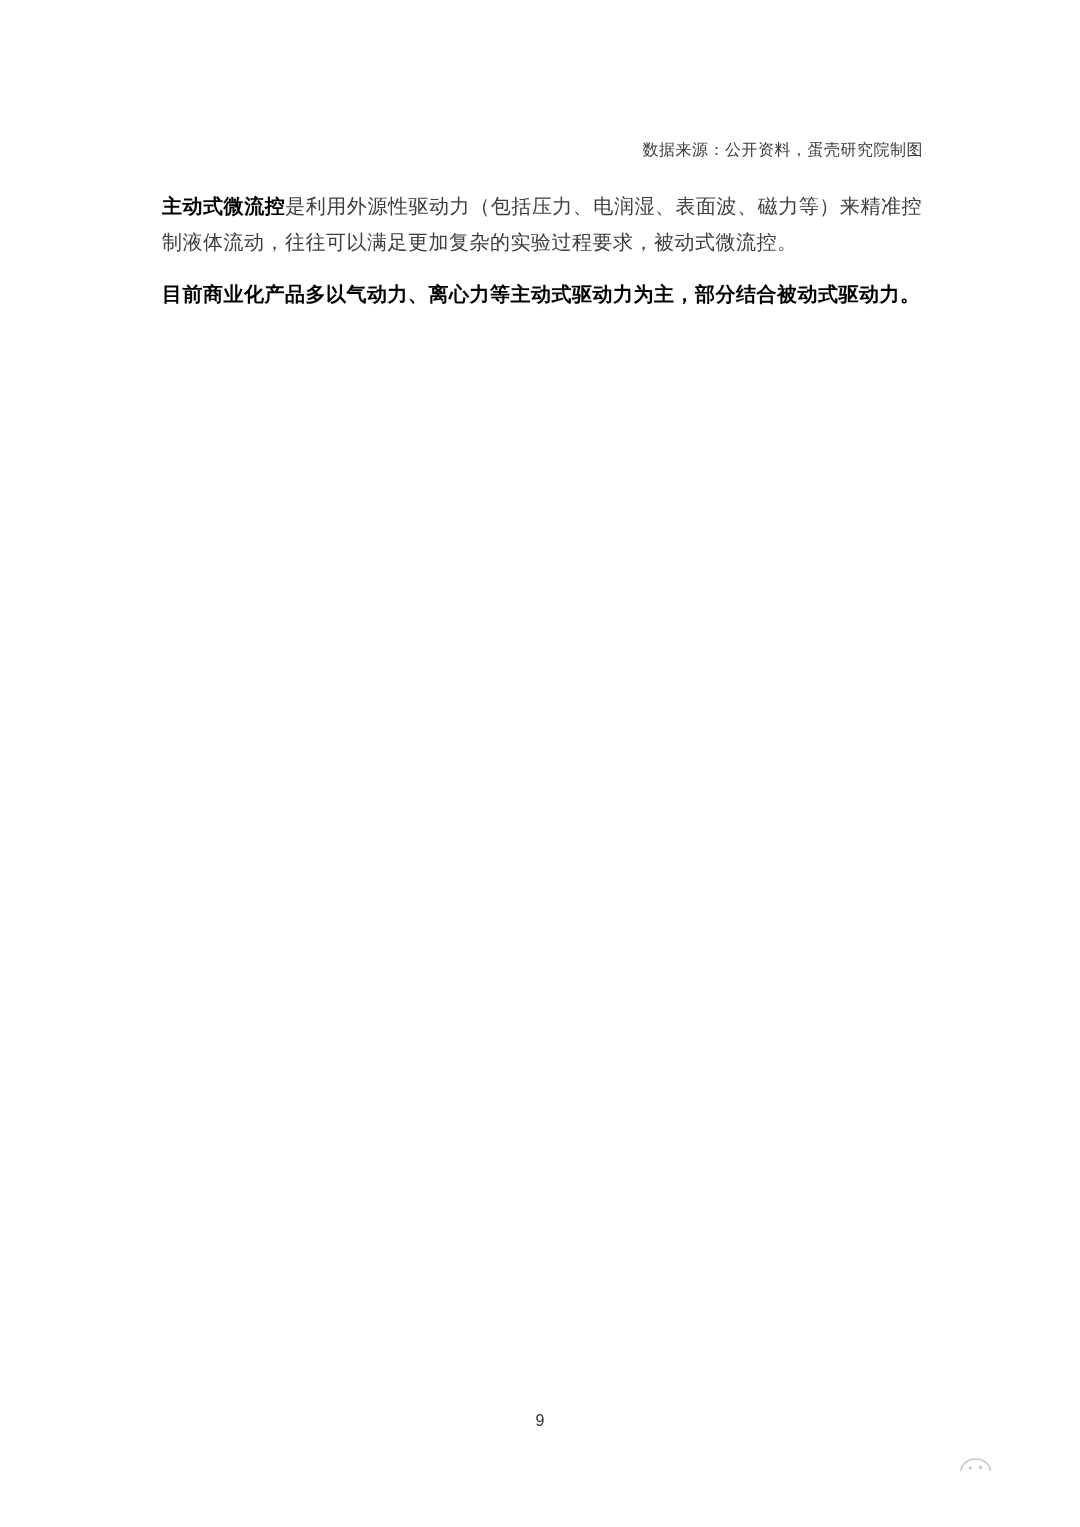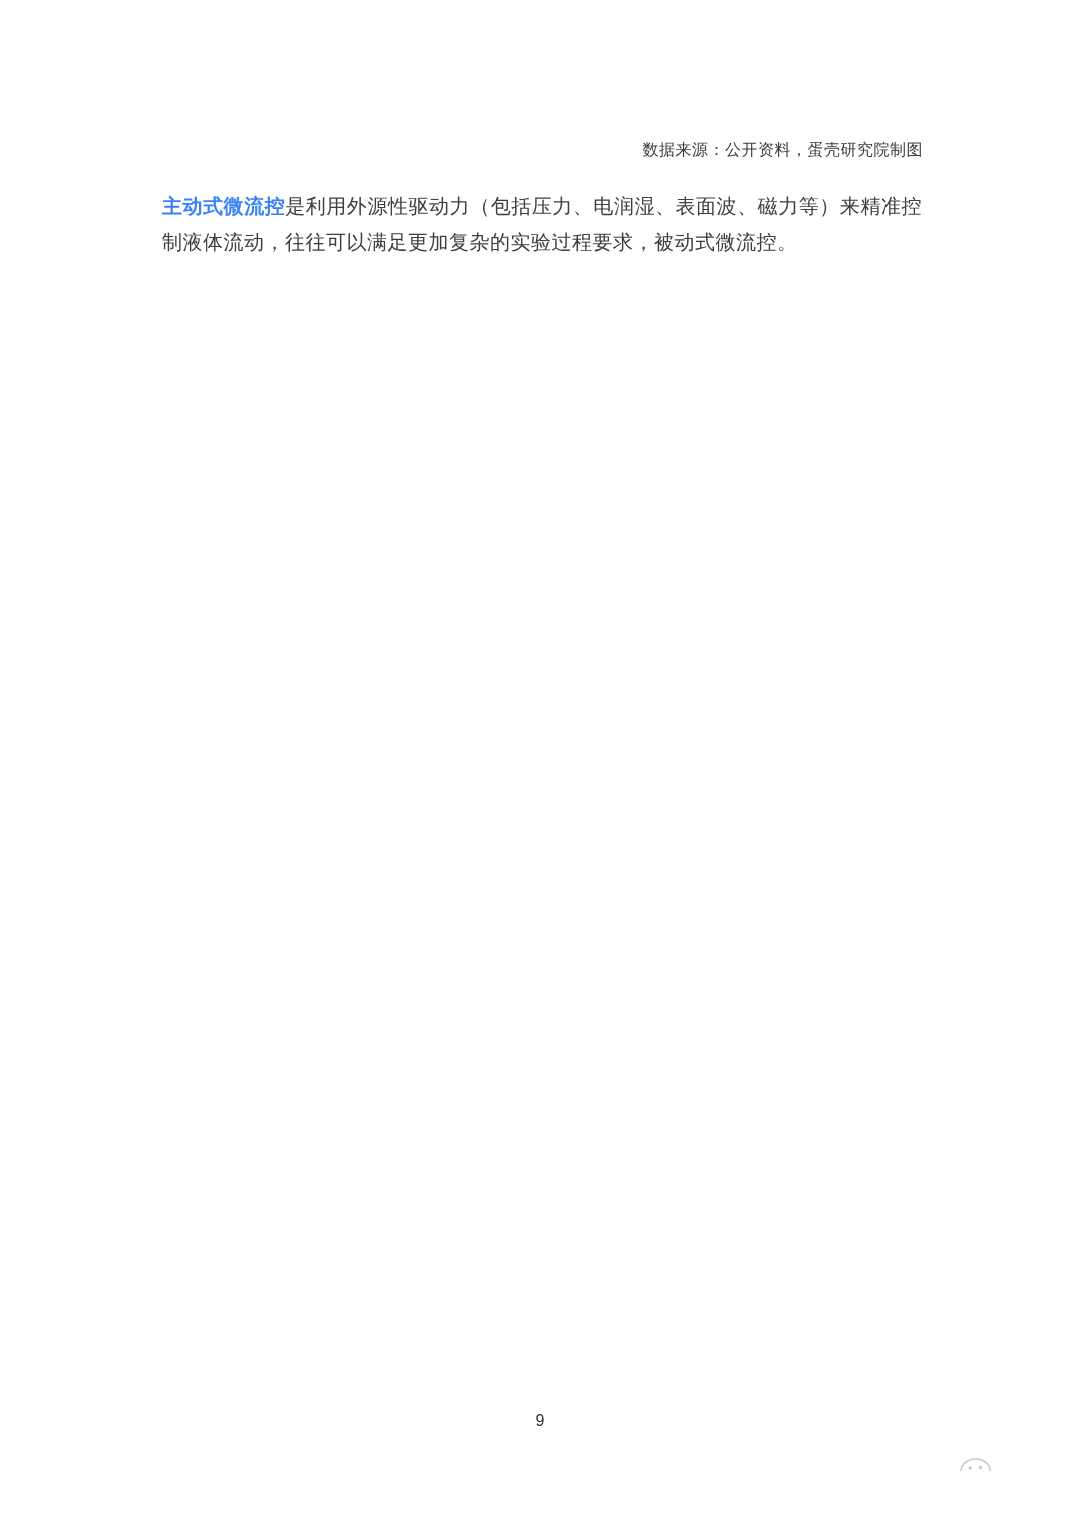--- a/index.html
+++ b/index.html
@@ -29,21 +29,21 @@
     left: 162px;
     top: 188px;
     width: 760px;
     font-size: 20px;
     line-height: 36px;
     color: #3d3d3d;
     text-align: justify;
   }
 
   .para { margin-bottom: 16px; letter-spacing: 0.5px; }
-  .para .lead { font-weight: 700; color: #3b82f6; }
+  .para .lead { font-weight: 700; color: #000000; }
   .para.bold-all { font-weight: 700; color: #1f1f1f; }
 
   .page-number {
     position: absolute;
     top: 1412px;
     left: 0;
     width: 100%;
     text-align: center;
     font-size: 16px;
     color: #333333;
@@ -81,20 +81,21 @@
 
 <div class="page">
 
   <div class="source-note">数据来源：公开资料，蛋壳研究院制图</div>
 
   <div class="doc-body">
 
     <p class="para"><span class="lead">主动式微流控</span><span>是利用外源性驱动力（包括压力、电润湿、表面波、磁力等）来精准控制液体流动，往往可以满足更加复杂的实验过程要求，被动式微流控。</span></p>
 
 
+    <p class="para bold-all"><span class="lead">目前商业化产品多以气动力、离心力等主动式驱动力为主，部分结合被动式驱动力。</span><span></span></p>
 
   </div>
 
   <div class="page-number">9</div>
 
   <div class="watermark">
     <svg class="wm-icon" viewBox="0 0 52 44" xmlns="http://www.w3.org/2000/svg">
 
       <ellipse cx="19" cy="15.5" rx="16.2" ry="13.2" fill="#ffffff" stroke="#c6c6c6" stroke-width="1.6"></ellipse>
       <path d="M10 26 L6.5 33.5 L16.5 28.2 Z" fill="#ffffff" stroke="#c6c6c6" stroke-width="1.4" stroke-linejoin="round"></path>

